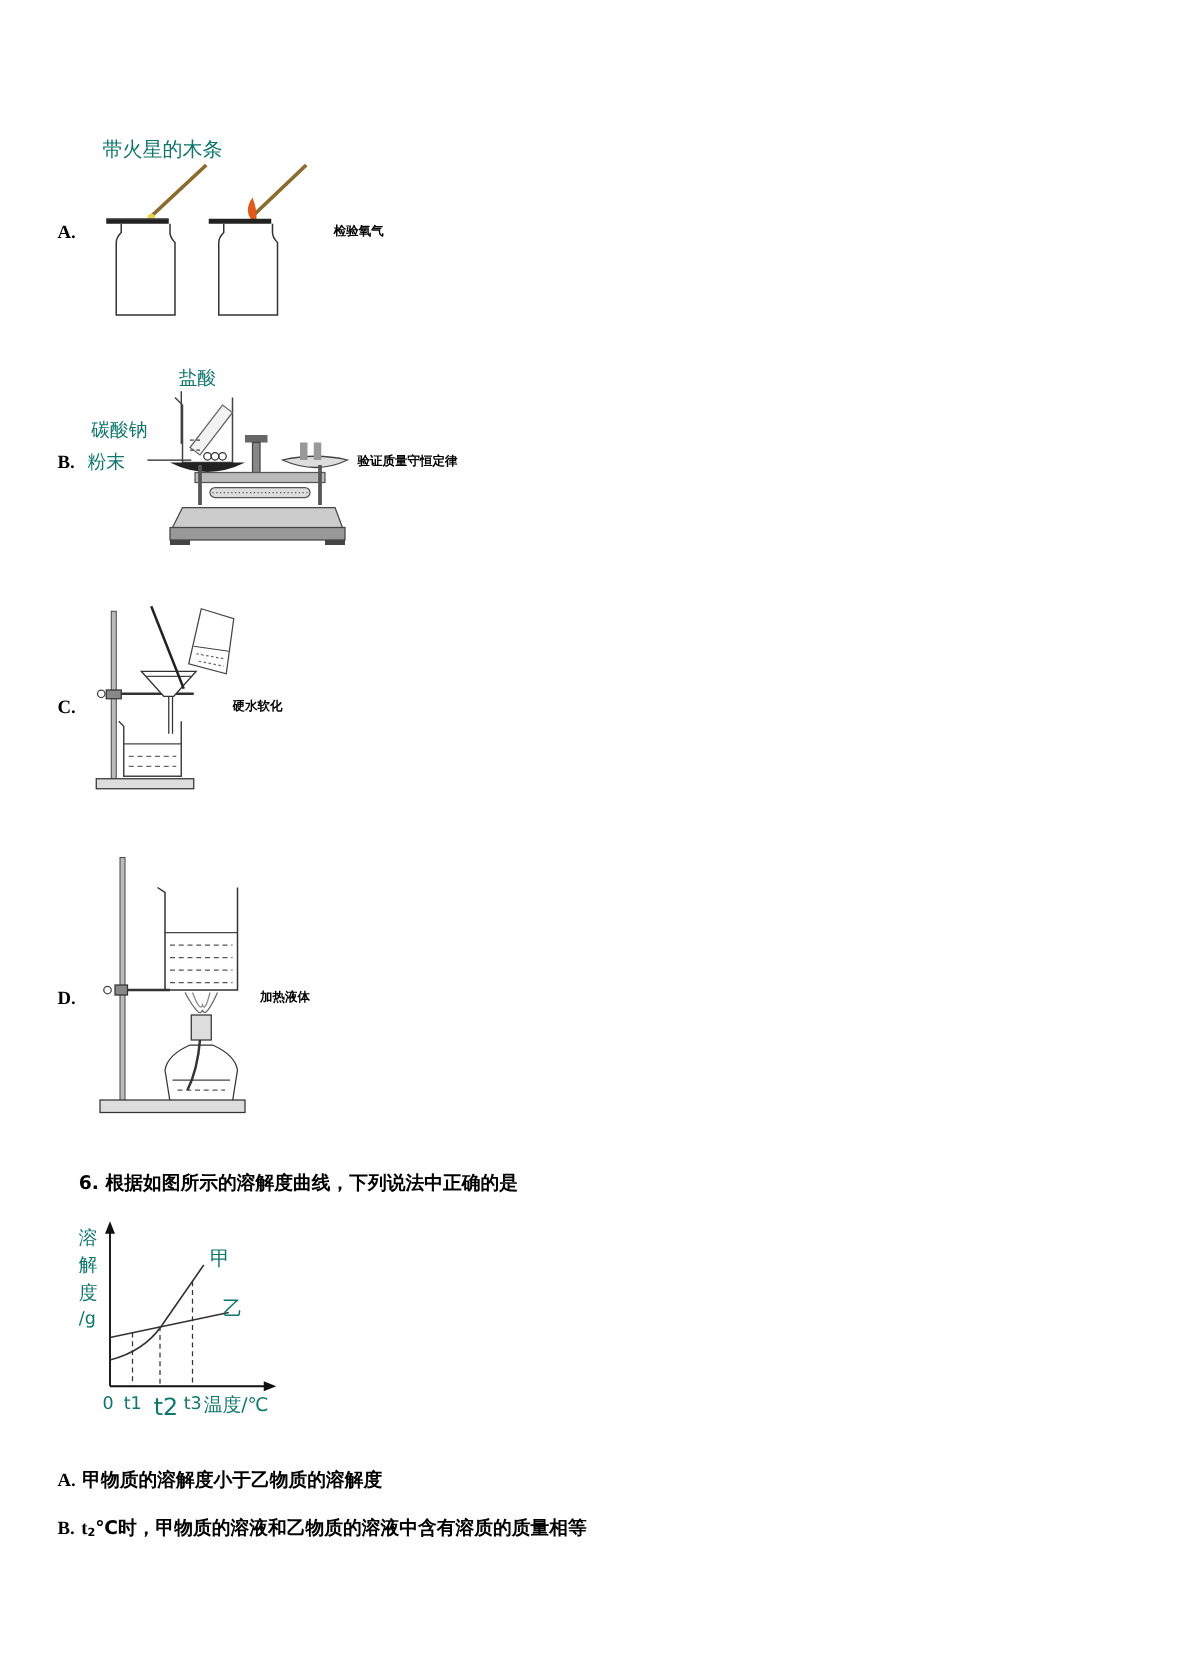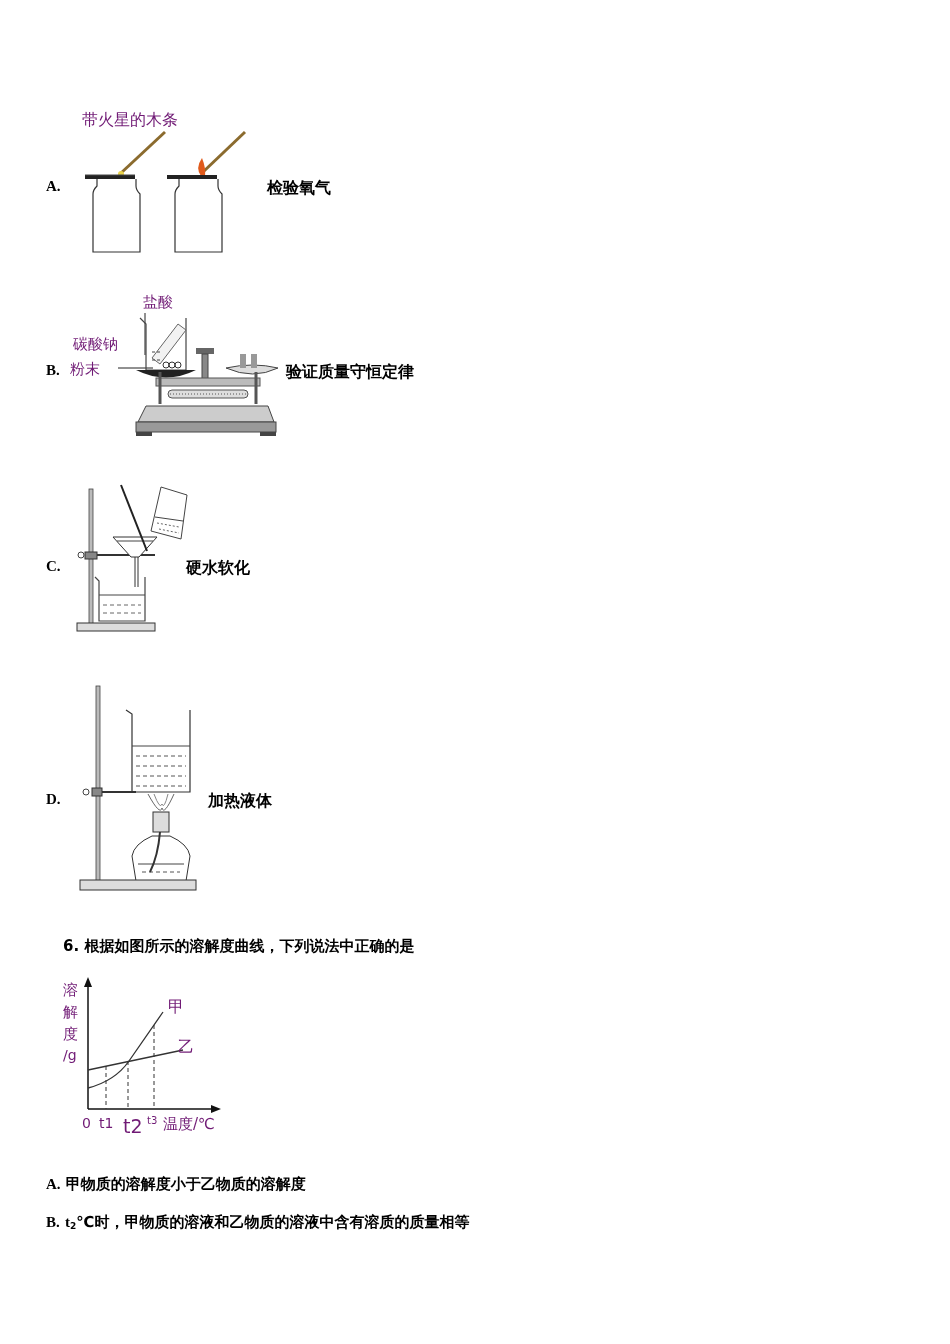--- a/index.html
+++ b/index.html
@@ -1,21 +1,21 @@
 <!DOCTYPE html>
 <html><head>
 <meta charset="utf-8">
 <style>
   html, body { margin: 0; padding: 0; background: #ffffff; }
   body { width: 950px; height: 1344px; position: relative; overflow: hidden;
          font-family: "DejaVu Sans", "Liberation Sans", sans-serif; color: #000; }
   .abs { position: absolute; }
   .opt-letter { font-family: "Liberation Serif", "DejaVu Serif", serif; font-weight: bold; font-size: 15px; }
-  .caption { font-weight: bold; font-size: 16px; white-space: nowrap; }
-  .label { font-size: 14px; white-space: nowrap; color: #701a75; }
+  .caption { font-weight: bold; font-size: 10px; white-space: nowrap; }
+  .label { font-size: 14px; white-space: nowrap; color: #0f766e; }
   .qtext { font-weight: bold; font-size: 15px; white-space: nowrap; }
   svg { position: absolute; overflow: visible; }
   .sub { font-size: 9px; vertical-align: -2px; }
 </style>
 </head>
 <body>
 
 <div class="abs label" style="left:82px; top:110px; font-size:16px;">带火星的木条</div>
 <div class="abs opt-letter" style="left:46px; top:178px;">A.</div>
 <svg style="left:85px; top:128px;" width="170" height="130">
@@ -162,21 +162,21 @@
     <line x1="73" y1="86" x2="73" y2="134" stroke="#333" stroke-dasharray="4,3"></line>
     <line x1="99" y1="50" x2="99" y2="134" stroke="#333" stroke-dasharray="4,3"></line>
   </svg>
 
   <div class="abs label" style="left:113px; top:22px; font-size:16px;">甲</div>
   <div class="abs label" style="left:123px; top:62px; font-size:16px;">乙</div>
 
   <div class="abs label" style="left:27px; top:140px; font-size:14px;">0</div>
   <div class="abs label" style="left:44px; top:140px; font-size:14px;">t1</div>
   <div class="abs label" style="left:68px; top:140px; font-size:19px;">t2</div>
-  <div class="abs label" style="left:92px; top:140px; font-size:10px;">t3</div>
+  <div class="abs label" style="left:92px; top:140px; font-size:14px;">t3</div>
   <div class="abs label" style="left:108px; top:140px; font-size:15px;">温度/℃</div>
 </div>
 
 <div class="abs qtext" style="left:46px; top:1175px;">
   <span class="opt-letter">A.</span>
   <span>甲物质的溶解度小于乙物质的溶解度</span>
 </div>
 <div class="abs qtext" style="left:46px; top:1213px;">
   <span class="opt-letter">B.</span>
   <span style="font-family:'Liberation Serif',serif;">t</span><span class="sub">2</span><span>℃时，甲物质的溶液和乙物质的溶液中含有溶质的质量相等</span>

